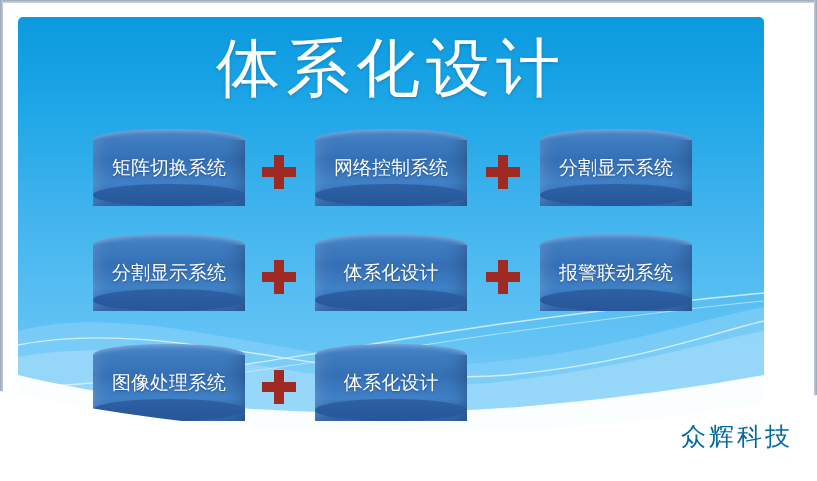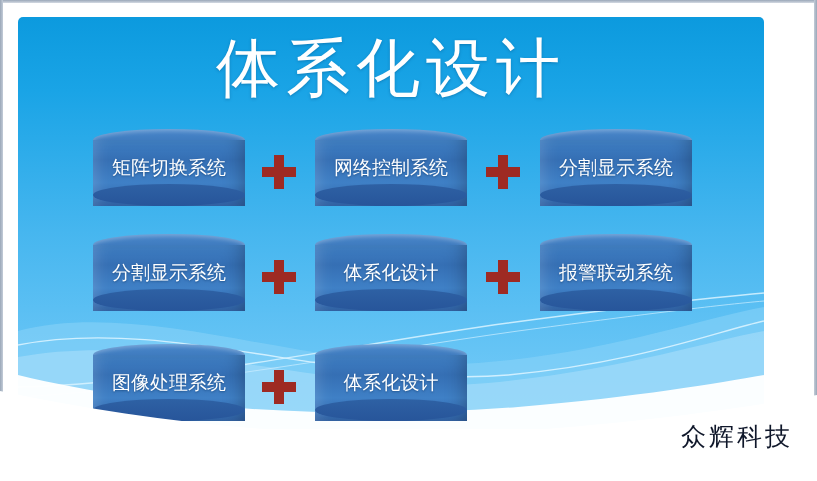--- a/index.html
+++ b/index.html
@@ -80,21 +80,21 @@
   .plus{
     position:absolute;width:34px;height:34px;top:26px;
   }
   .plus .h{position:absolute;left:0;top:12px;width:34px;height:10px;background:#9e2a23;}
   .plus .v{position:absolute;left:12px;top:0;width:10px;height:34px;background:#9e2a23;}
   .plus.p0{left:244px;}
   .plus.p1{left:468px;}
 
   .brand{
     position:absolute;right:24px;bottom:28px;
-    color:#0f172a;font-size:25px;letter-spacing:3px;
+    color:#0369a1;font-size:25px;letter-spacing:3px;
     font-family:"DejaVu Sans","Liberation Sans",sans-serif;
     white-space:nowrap;
   }
 </style>
 </head>
 <body>
 
 <div id="slide">
 
   <div class="frame-top"></div>

